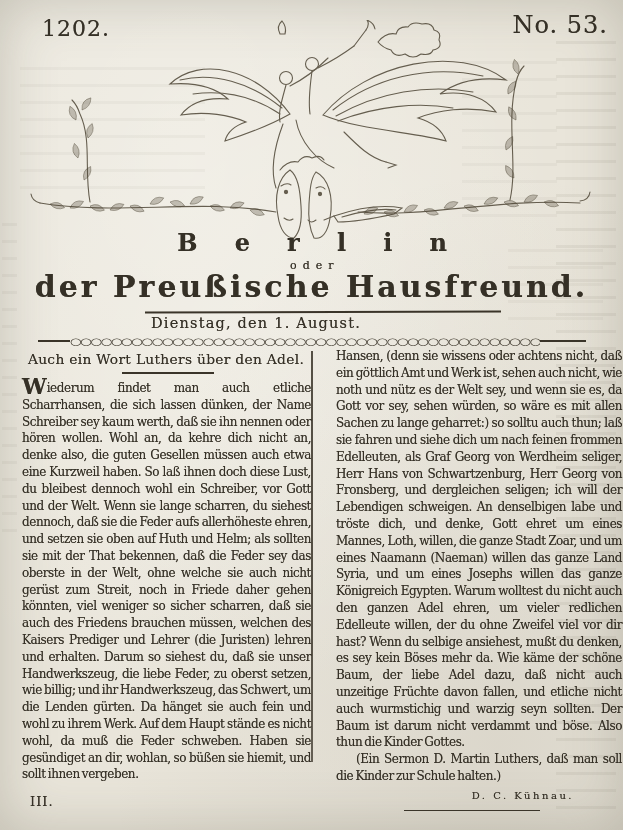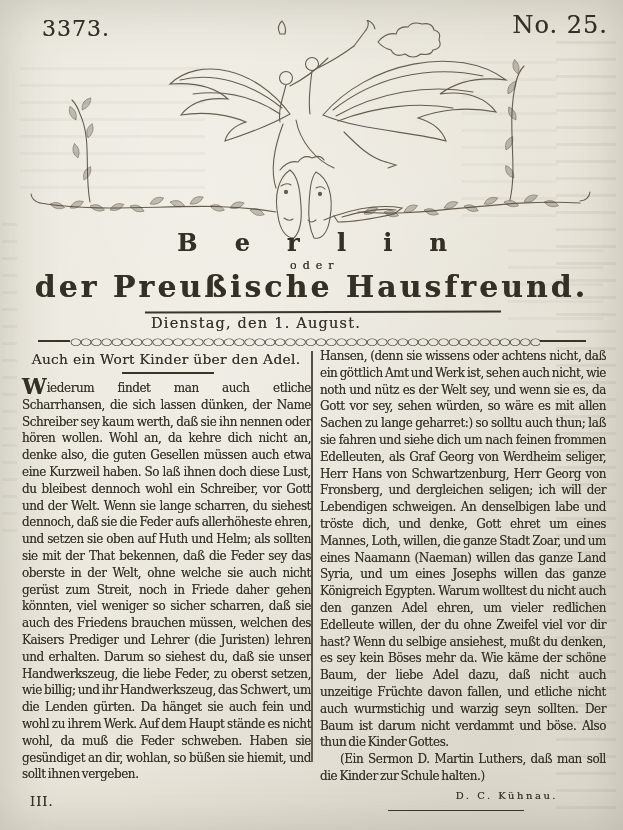--- a/index.html
+++ b/index.html
@@ -49,21 +49,21 @@
     font-size:14px; letter-spacing:-2px; transform:scaleY(.72); color:#3a3429; opacity:.9; }
 
   .col-divider { position:absolute; left:311px; top:351px; width:1.5px; height:411px;
     background:linear-gradient(180deg, rgba(58,52,41,.85) 0 60%, rgba(58,52,41,.75)); }
 
   .heading { position:absolute; left:22px; top:351px; width:288px; text-align:center;
     font-size:13.8px; letter-spacing:.3px; }
   .heading-rule { position:absolute; left:122px; top:372px; width:92px; height:1.5px; background:#3a3429; }
 
   .lcol { position:absolute; left:22px;  top:380px; width:289px; }
-  .rcol { position:absolute; left:320px; top:348px; width:286px; }
+  .rcol { position:absolute; left:336px; top:348px; width:286px; }
   .body-p { margin:0; font-size:12px; line-height:16.8px; text-align:justify;
     letter-spacing:-.45px; word-spacing:-1.2px; text-shadow:0 0 .4px rgba(53,48,38,.6); }
   .body-p + .body-p { text-indent:20px; }
   .dropcap { font-size:22px; font-weight:bold; letter-spacing:0; line-height:10px; vertical-align:-2px; }
 
   .sig-mark { position:absolute; left:30px; top:794px; font-size:13px; letter-spacing:1px; }
 
   .source-note { margin-top:0; text-indent:16px; }
   .author { margin:5px 48px 0 0; font-size:10px; letter-spacing:2.5px; text-align:right;
     text-shadow:0 0 .4px rgba(53,48,38,.6); }
@@ -73,22 +73,22 @@
 <body>
 
 <div class="page">
 
   <div class="bleed bleed-r"></div>
   <div class="bleed bleed-l"></div>
   <div class="bleed bleed-tl"></div>
   <div class="bleed bleed-tr"></div>
   <div class="bleed bleed-mr"></div>
 
-  <div class="year ink">3373.</div>
-  <div class="issue ink">No. 25.</div>
+  <div class="year ink">1202.</div>
+  <div class="issue ink">No. 53.</div>
 
   <svg class="vignette" width="566" height="225" viewBox="0 0 566 225">
     <defs>
       <path id="lf" d="M0,0 Q7,-7 15,-1 Q8,5 0,0 Z"></path>
     </defs>
     <g stroke="#4e4636" fill="none" stroke-width="1.1" opacity="0.85" stroke-linecap="round">
 
       <path d="M295,95 C340,42 430,24 478,60 C448,56 428,62 412,74 C438,70 458,78 468,92 C438,86 410,90 390,98 C404,102 414,110 418,121 C386,112 330,110 295,95 Z"></path>
       <path d="M305,90 C345,58 400,44 455,56"></path>
       <path d="M308,96 C350,72 400,64 445,72"></path>
@@ -178,21 +178,21 @@
   <div class="title ink">der Preußische Hausfreund.</div>
   <div class="title-rule"></div>
   <div class="dateline ink">Dienstag, den 1. August.</div>
 
   <div class="chain">
     <span class="chain-line l"></span>
     <span class="chain-rings">○○○○○○○○○○○○○○○○○○○○○○○○○○○○○○○○○○○○○○○○○○○○○○</span>
     <span class="chain-line r"></span>
   </div>
 
-  <div class="heading ink">Auch ein Wort Kinder über den Adel.</div>
+  <div class="heading ink">Auch ein Wort Luthers über den Adel.</div>
   <div class="heading-rule"></div>
 
   <div class="col-divider"></div>
 
   <div class="lcol">
     <p class="body-p"><span class="dropcap">W</span><span>iederum findet man auch etliche Scharrhansen, die sich lassen dünken, der Name Schreiber sey kaum werth, daß sie ihn nennen oder hören wollen. Wohl an, da kehre dich nicht an, denke also, die guten Gesellen müssen auch etwa eine Kurzweil haben. So laß ihnen doch diese Lust, du bleibest dennoch wohl ein Schreiber, vor Gott und der Welt. Wenn sie lange scharren, du siehest dennoch, daß sie die Feder aufs allerhöheste ehren, und setzen sie oben auf Huth und Helm; als sollten sie mit der That bekennen, daß die Feder sey das oberste in der Welt, ohne welche sie auch nicht gerüst zum Streit, noch in Friede daher gehen könnten, viel weniger so sicher scharren, daß sie auch des Friedens brauchen müssen, welchen des Kaisers Prediger und Lehrer (die Juristen) lehren und erhalten. Darum so siehest du, daß sie unser Handwerkszeug, die liebe Feder, zu oberst setzen, wie billig; und ihr Handwerkszeug, das Schwert, um die Lenden gürten. Da hänget sie auch fein und wohl zu ihrem Werk. Auf dem Haupt stände es nicht wohl, da muß die Feder schweben. Haben sie gesündiget an dir, wohlan, so büßen sie hiemit, und sollt ihnen vergeben.</span></p>
   </div>
   <div class="sig-mark ink">III.</div>
 
   <div class="rcol">

